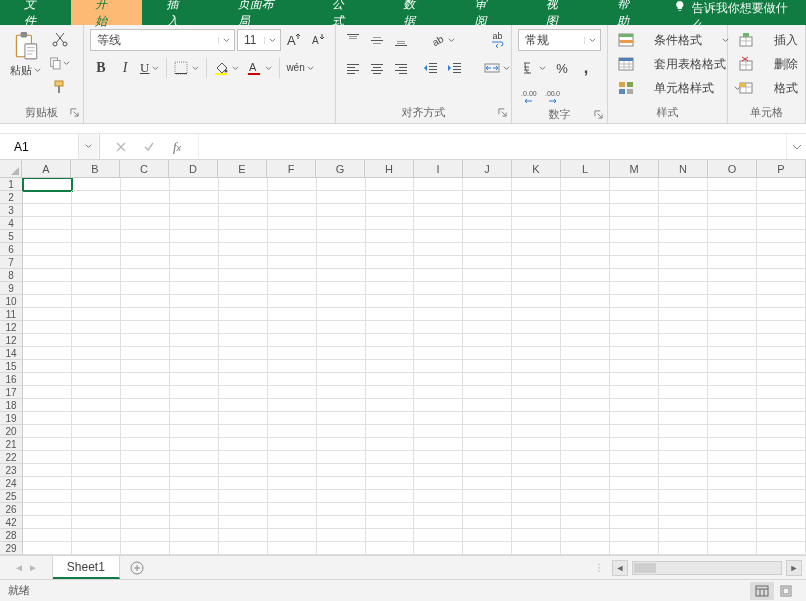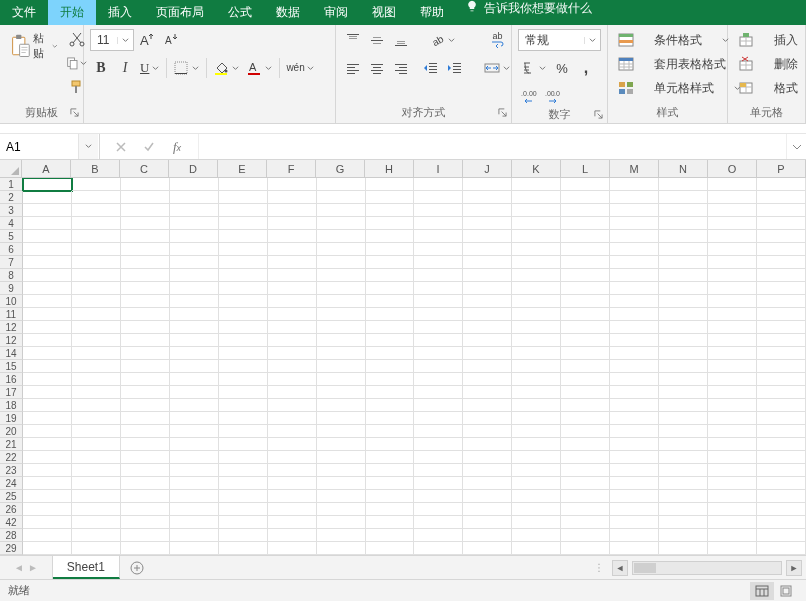--- a/index.html
+++ b/index.html
@@ -1,33 +1,33 @@
 <!DOCTYPE html>
 <html><head>
 <meta charset="utf-8">
 <style>
 * { margin:0; padding:0; box-sizing:border-box; font-family:"Microsoft YaHei","Segoe UI",sans-serif; }
 body { width:806px; height:601px; overflow:hidden; background:#fff; font-size:12px; color:#444; }
 
 
 .tabs { background:#107c41; height:25px; display:flex; align-items:stretch; color:#fff; }
-.tab { padding:0 12px; display:flex; align-items:center; font-size:12px; cursor:pointer; }
-.tab.active { background:#7dd3fc; color:#107c41; }
+.tab { padding:0 24px; display:flex; align-items:center; font-size:12px; cursor:pointer;font-style:italic; }
+.tab.active { background:#fdba74; color:#107c41; }
 .tell-me { display:flex; align-items:flex-start; gap:6px; padding:0 10px; opacity:.95; }
 .bulb { width:12px; height:12px; }
 
 
 .ribbon { background:#f3f3f3; border-bottom:1px solid #d6d6d6; height:99px; display:flex; }
 .group { border-right:1px solid #d6d6d6; display:flex; flex-direction:column; }
 .group-body { flex:1; display:flex; align-items:flex-start; padding:4px 6px 0 6px; gap:4px; }
 .group-label { height:18px; font-size:11px; color:#666; text-align:center; position:relative; }
 .group-label .launcher { position:absolute; right:3px; top:1px; width:12px; height:12px; display:flex; align-items:center; justify-content:center; cursor:pointer; }
 .launcher svg { width:9px; height:9px; }
 
-.bigbtn { display:flex; flex-direction:row; align-items:center; gap:2px; padding:2px 4px; cursor:pointer; }
+.bigbtn { display:flex; flex-direction:column; align-items:center; gap:2px; padding:2px 4px; cursor:pointer; }
 .bigbtn .lbl { font-size:11px; display:flex; align-items:center; gap:2px; }
 .vcol { display:flex; flex-direction:column; gap:4px; justify-content:flex-start; }
 .smbtn { width:22px; height:20px; display:flex; align-items:center; justify-content:center; cursor:pointer; border-radius:2px; }
 .caret { width:7px; height:7px; }
 
 .combo { height:22px; background:#fff; border:1px solid #c3c3c3; display:flex; align-items:center; font-size:12px; }
 .combo .txt { flex:1; padding:0 6px; }
 .combo .dd { width:16px; display:flex; align-items:center; justify-content:center; border-left:1px solid #e0e0e0; cursor:pointer; }
 
 .row { display:flex; gap:2px; align-items:center; }
@@ -37,21 +37,21 @@
 .style-row { display:flex; align-items:center; gap:20px; height:22px; cursor:pointer; padding:0 4px; white-space:nowrap; }
 .style-row .dd { margin-left:auto; }
 
 
 .ic { width:16px; height:16px; }
 .ic-s { width:12px; height:12px; }
 
 
 .fbar { height:26px; border-bottom:1px solid #d6d6d6; display:flex; align-items:stretch; }
 .namebox { width:100px; border-right:1px solid #d6d6d6; display:flex; align-items:center; }
-.namebox input { border:none; width:78px; height:100%; padding:0 6px; font-size:12px; outline:none; }
+.namebox input { border:none; width:78px; height:100%; padding:0 14px; font-size:12px; outline:none; }
 .namebox .dd { width:20px; height:100%; display:flex; align-items:center; justify-content:center; cursor:pointer; border-left:1px solid #e4e4e4; background:#f6f6f6; }
 .fx-controls { display:flex; align-items:center; gap:6px; padding:0 10px; border-right:1px solid #eee; }
 .fx-controls .ibtn { color:#b0b0b0; }
 .fx-label { font-style:italic; font-family:"Times New Roman",serif; font-size:13px; color:#777; }
 .fbar input.formula { flex:1; border:none; outline:none; padding:0 6px; font-size:12px; }
 .fbar .expand { width:20px; display:flex; align-items:center; justify-content:center; cursor:pointer; color:#888; border-left:1px solid #eee; }
 
 
 .grid-wrap { position:relative; height:395px; overflow:hidden; background:#fff; }
 .colhdr-row { display:flex; height:18px; }
@@ -155,20 +155,28 @@
           <svg viewBox="0 0 10 10">
             <path d="M1 1h6M1 1v6M4 4l5 5M9 5v4H5" stroke="#777" fill="none"></path>
           </svg>
         </span>
     </div>
   </div>
 
   <div class="group" style="width:252px">
     <div class="group-body" style="flex-direction:column;gap:6px;width:100%">
       <div class="row" style="width:100%">
+        <div class="combo" style="flex:1">
+            <span class="txt">等线</span>
+            <span class="dd">
+              <svg class="caret" viewBox="0 0 8 8">
+                <path d="M1 2l3 3 3-3" fill="none" stroke="#666"></path>
+              </svg>
+            </span>
+          </div>
         <div class="combo" style="width:44px">
             <span class="txt">11</span>
             <span class="dd">
               <svg class="caret" viewBox="0 0 8 8">
                 <path d="M1 2l3 3 3-3" fill="none" stroke="#666"></path>
               </svg>
             </span>
           </div>
         <div class="ibtn">
             <svg class="ic" viewBox="0 0 16 16">

